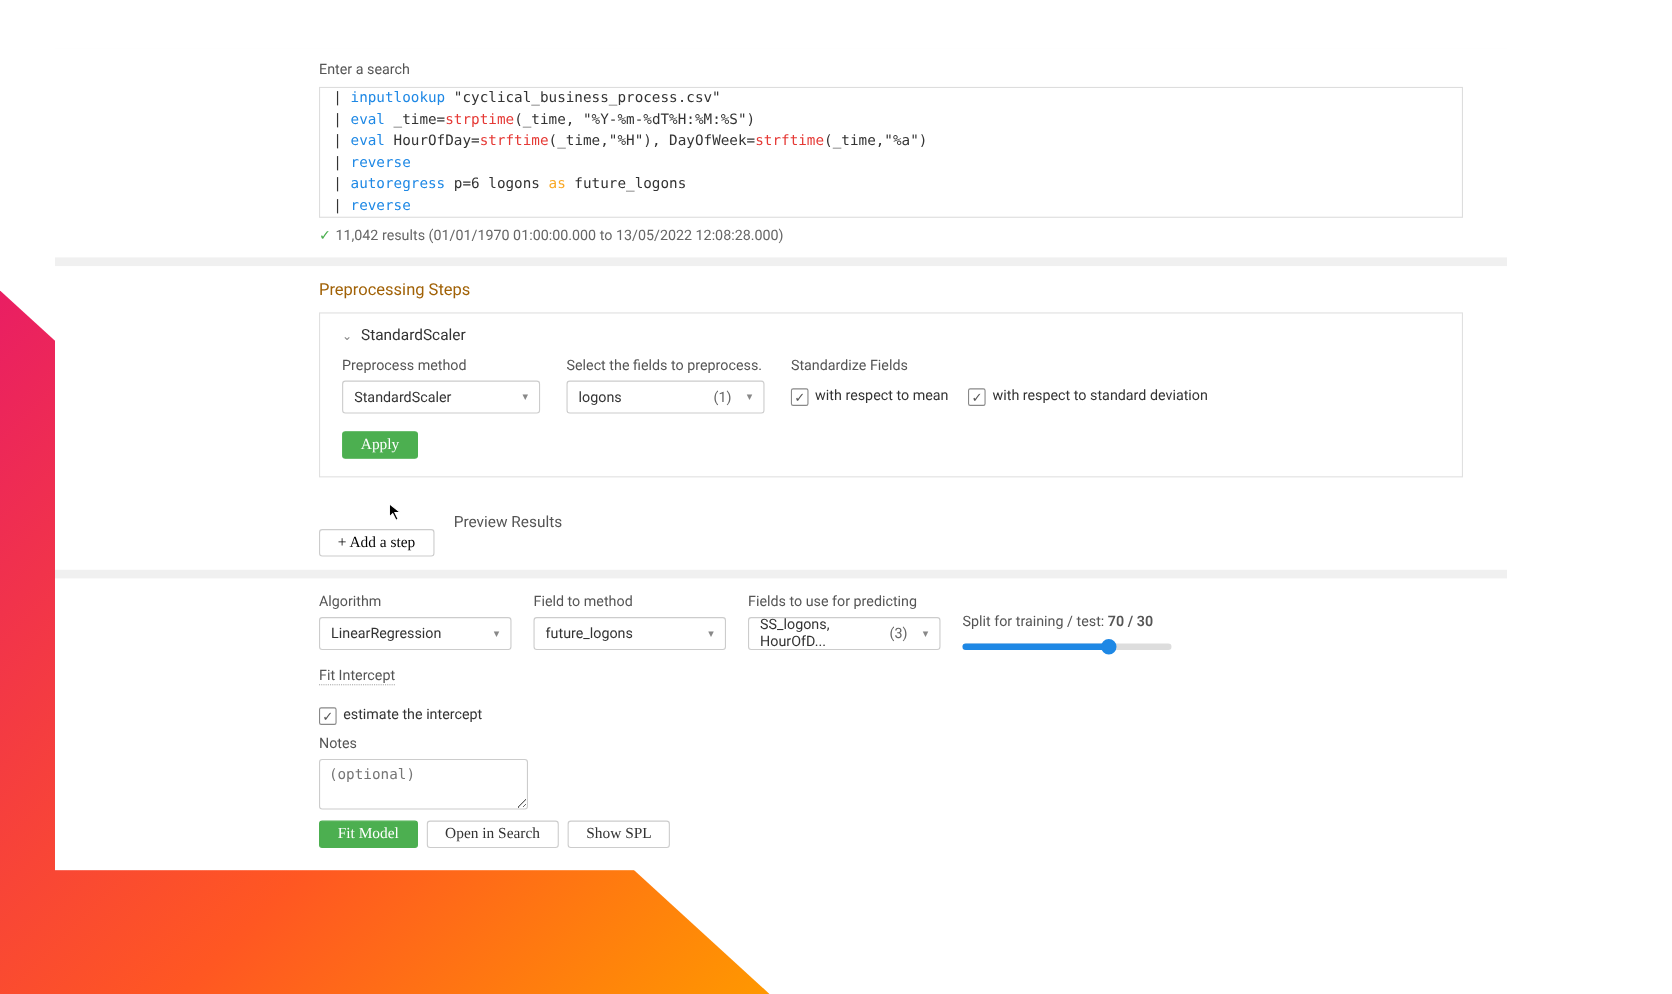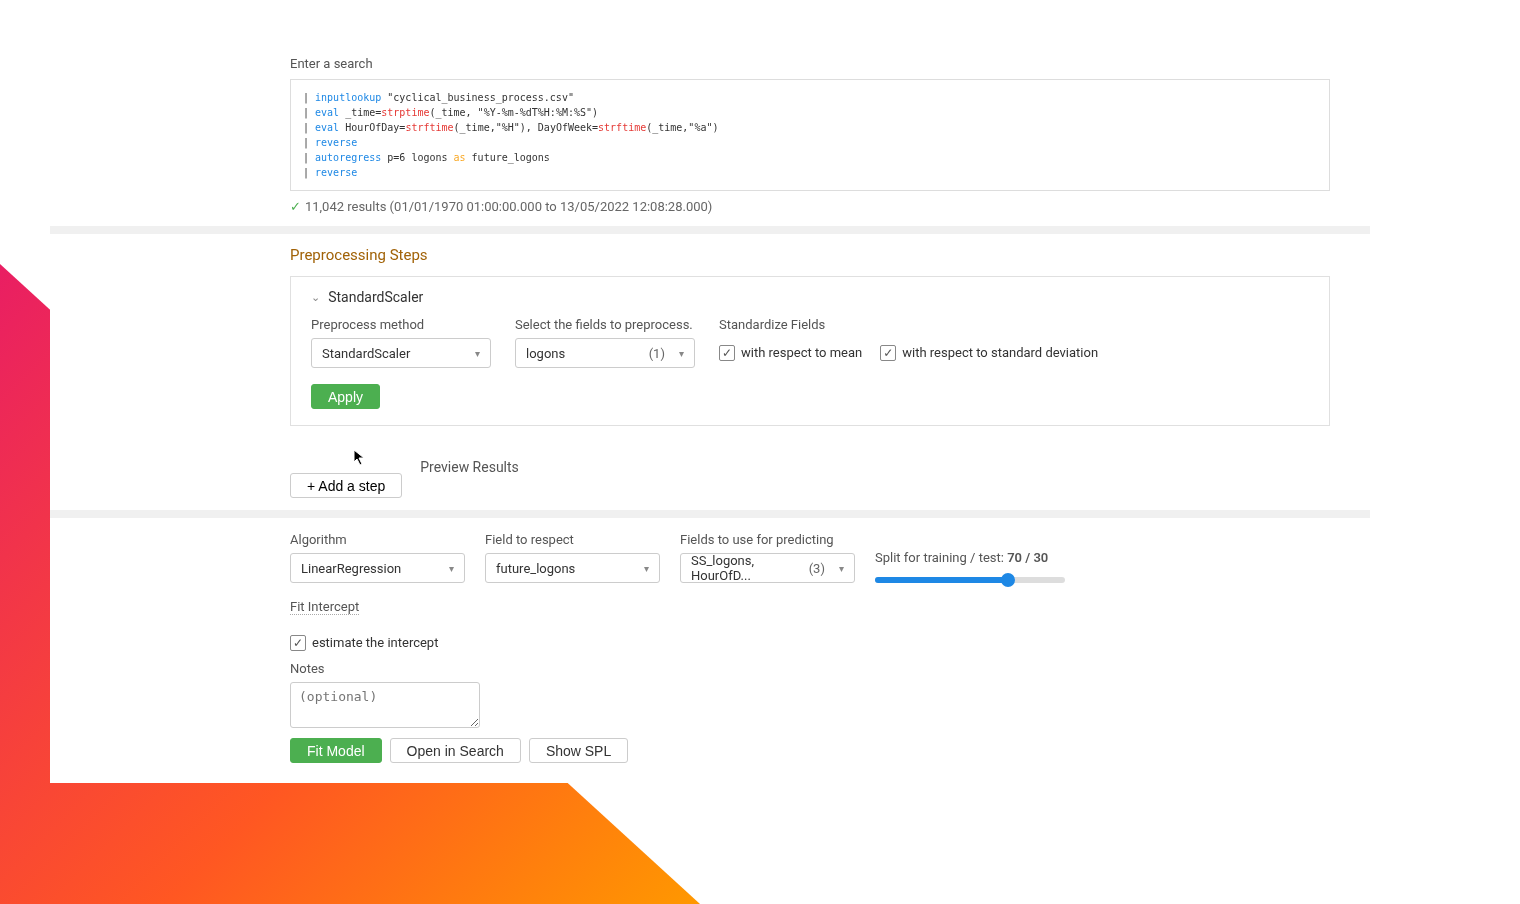--- a/index.html
+++ b/index.html
@@ -55,23 +55,23 @@
 .section-title {
   font-size: 15px;
   color: #a16207;
   margin-bottom: 12px;
 }
 
 
 .code-box {
   border: 1px solid #ddd;
   background: #fff;
-  padding: 10px 12px;
+  padding: 0 12px;
   font-family: Consolas, Monaco, monospace;
-  font-size: 10px;
+  font-size: 13px;
   line-height: 1.5;
   color: #333;
   white-space: pre;
   margin-bottom: 8px;
 }
 .tok-pipe { color:#333; }
 .tok-cmd  { color:#1e88e5; }
 .tok-fn   { color:#e53935; }
 .tok-str  { color:#333; }
 .tok-arg  { color:#333; }
@@ -125,21 +125,21 @@
 .cb {
   width:16px; height:16px; border:1px solid #888; border-radius:2px; background:#fff;
   display:flex; align-items:center; justify-content:center; cursor:pointer;
 }
 .cb.checked::after { content:"✓"; font-size:12px; color:#555; line-height:1; }
 
 
 .btn {
   display:inline-flex; align-items:center; justify-content:center;
   height:25px; padding:0 16px; border-radius:3px; font-size:14px;
-  border:1px solid #ccc; background:#fff; color:#333; cursor:pointer;
+  border:1px solid #ccc; background:#fff; color:#333; cursor:pointer;font-family:Liberation Serif, serif;
 }
 .btn-green { background:#4caf50; border-color:#4caf50; color:#fff; font-weight:500; }
 .btn-outline { background:#fff; border:1px solid #ccc; color:#000000;margin-top:37px; }
 
 
 .actions-row { display:flex; gap:18px; align-items:center; margin-top:10px; }
 .link-text { font-size:14px; color:#555; cursor:pointer; }
 
 
 .algo-section { padding:14px 0 8px 0; }
@@ -264,21 +264,21 @@
       <div class="algo-row" style="margin-bottom:16px">
         <div class="field">
           <span class="field-label">Algorithm</span>
           <div class="dropdown" style="width:175px">
             <span>LinearRegression</span>
             <span class="arrow">▾</span>
           </div>
         </div>
 
         <div class="field">
-          <span class="field-label">Field to respect</span>
+          <span class="field-label">Field to method</span>
           <div class="dropdown" style="width:175px">
             <span>future_logons</span>
             <span class="arrow">▾</span>
           </div>
         </div>
 
         <div class="field">
           <span class="field-label">Fields to use for predicting</span>
           <div class="dropdown" style="width:175px">
             <span>SS_logons, HourOfD...</span>

